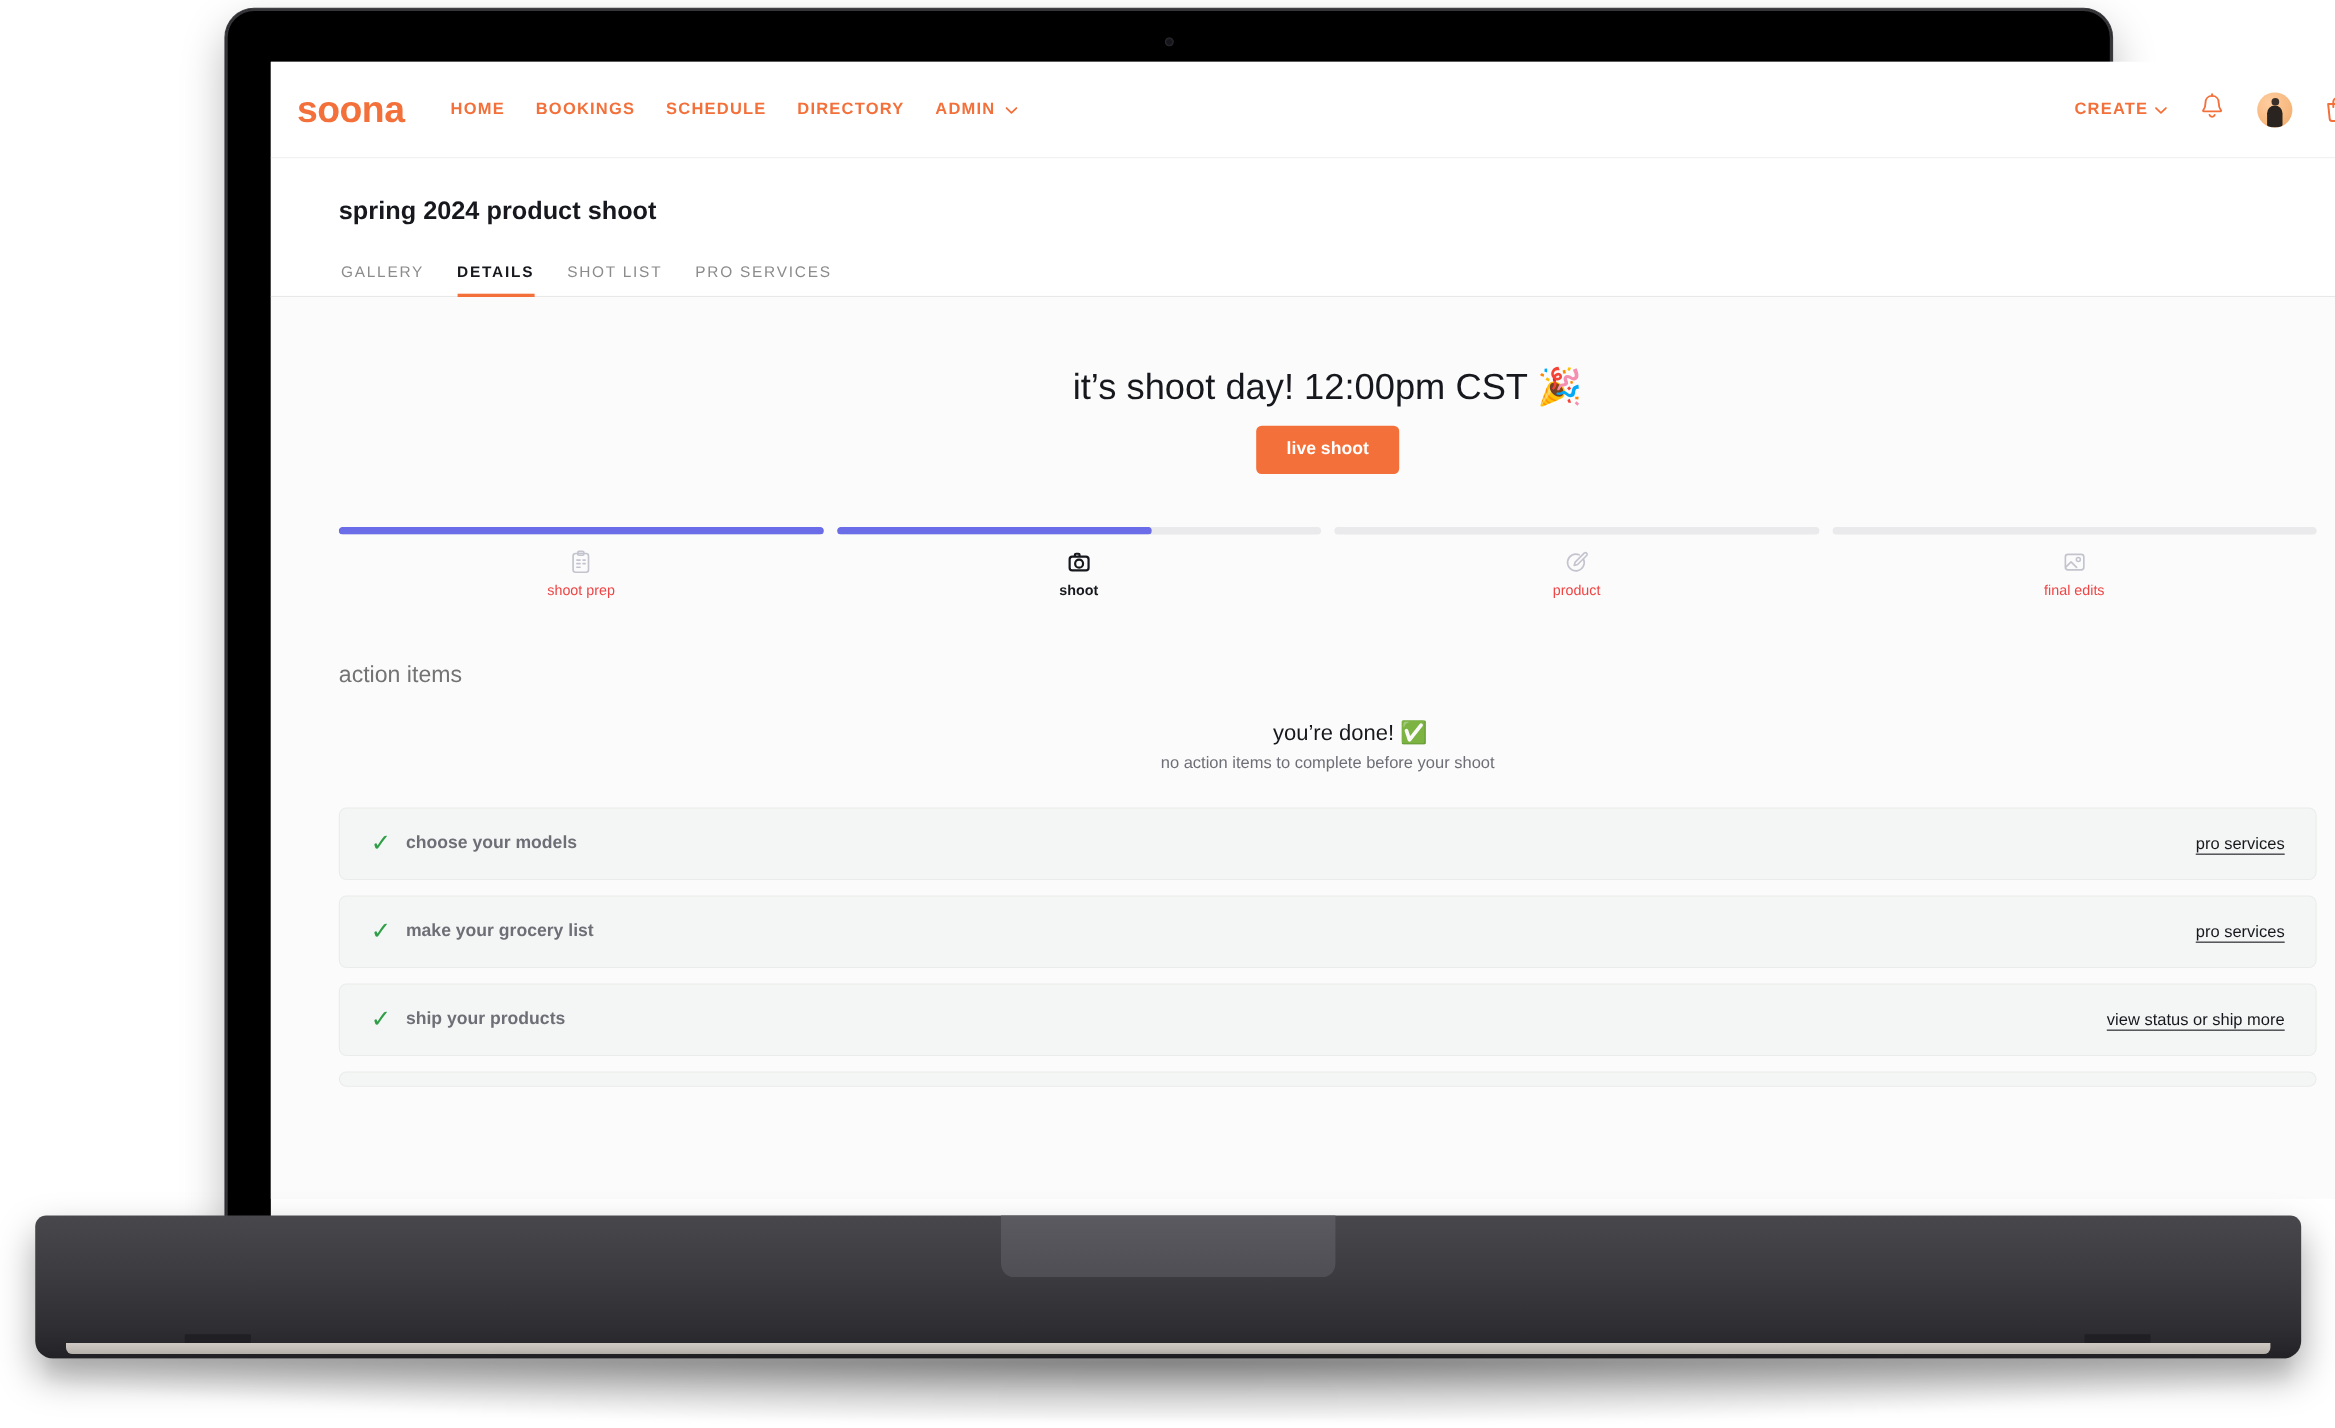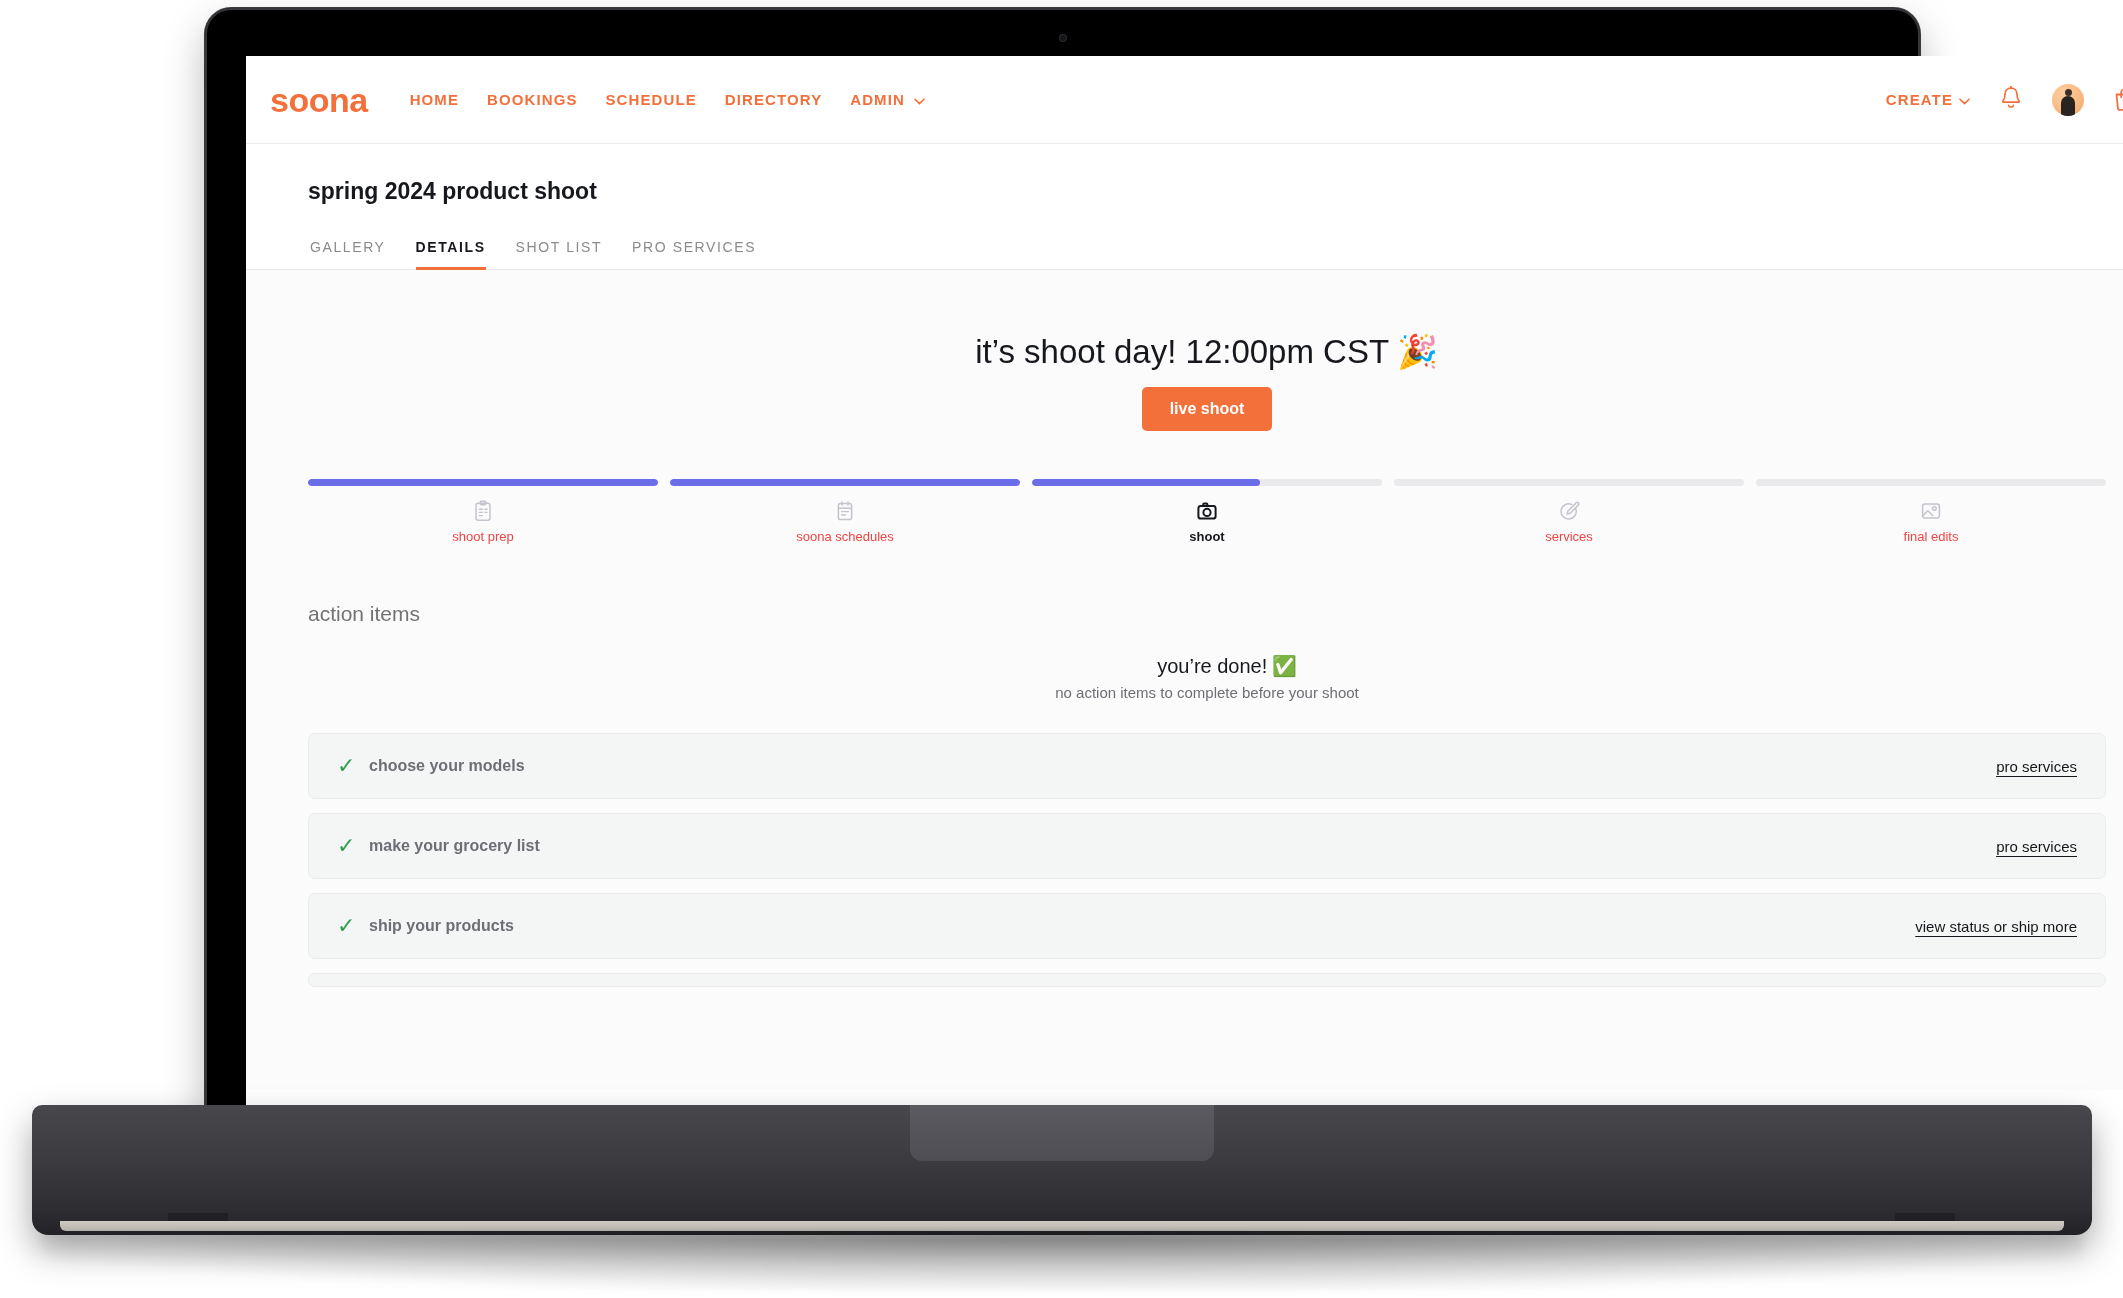--- a/index.html
+++ b/index.html
@@ -422,34 +422,20 @@
               <svg width="20" height="22" viewBox="0 0 20 22" fill="none">
                 <rect x="3" y="3.2" width="14" height="17" rx="2.2" stroke="currentColor" stroke-width="1.5"></rect>
                 <rect x="7.2" y="1.2" width="5.6" height="3.6" rx="1.2" stroke="currentColor" stroke-width="1.5"></rect>
                 <path d="M6.4 9.2h3M6.4 12.4h3M6.4 15.6h3" stroke="currentColor" stroke-width="1.4" stroke-linecap="round"></path>
                 <path d="M12 9.2h2M12 12.4h2" stroke="currentColor" stroke-width="1.4" stroke-linecap="round"></path>
               </svg>
             </div>
             <div class="step-label">shoot prep</div>
           </div>
 
-          <div class="step">
-            <div class="step-bar">
-              <div class="fill" style="width:100%"></div>
-            </div>
-            <div class="step-icon">
-              <svg width="20" height="22" viewBox="0 0 20 22" fill="none">
-                <rect x="3.4" y="3.6" width="13.2" height="16" rx="2.2" stroke="currentColor" stroke-width="1.5"></rect>
-                <path d="M3.4 8.2h13.2" stroke="currentColor" stroke-width="1.5"></path>
-                <path d="M7 2v3M13 2v3" stroke="currentColor" stroke-width="1.5" stroke-linecap="round"></path>
-                <path d="M6.6 11.6h6.8M6.6 15h4" stroke="currentColor" stroke-width="1.4" stroke-linecap="round"></path>
-              </svg>
-            </div>
-            <div class="step-label">soona schedules</div>
-          </div>
 
           <div class="step active">
             <div class="step-bar">
               <div class="fill" style="width:65%"></div>
             </div>
             <div class="step-icon">
               <svg width="22" height="22" viewBox="0 0 22 22" fill="none">
                 <rect x="2.4" y="6" width="17.2" height="12.6" rx="2.4" stroke="currentColor" stroke-width="2"></rect>
                 <circle cx="11" cy="12.4" r="3.6" stroke="currentColor" stroke-width="2"></circle>
                 <path d="M7.2 6V4.4a1 1 0 0 1 1-1h2.2a1 1 0 0 1 1 1V6" stroke="currentColor" stroke-width="2" stroke-linejoin="round"></path>
@@ -461,21 +447,21 @@
           <div class="step">
             <div class="step-bar">
               <div class="fill" style="width:0%"></div>
             </div>
             <div class="step-icon">
               <svg width="22" height="22" viewBox="0 0 22 22" fill="none">
                 <path d="M17.6 8.4a7.6 7.6 0 1 1-4-4" stroke="currentColor" stroke-width="1.5" stroke-linecap="round"></path>
                 <path d="M18.4 2.6 10 11l-.9 3.1 3.1-.9 8.4-8.4a1.6 1.6 0 0 0-2.2-2.2z" stroke="currentColor" stroke-width="1.5" stroke-linejoin="round"></path>
               </svg>
             </div>
-            <div class="step-label">services</div>
+            <div class="step-label">product</div>
           </div>
 
           <div class="step">
             <div class="step-bar">
               <div class="fill" style="width:0%"></div>
             </div>
             <div class="step-icon">
               <svg width="22" height="22" viewBox="0 0 22 22" fill="none">
                 <rect x="2.6" y="4" width="16.8" height="14" rx="2.4" stroke="currentColor" stroke-width="1.5"></rect>
                 <circle cx="14.4" cy="8.6" r="1.8" stroke="currentColor" stroke-width="1.4"></circle>

